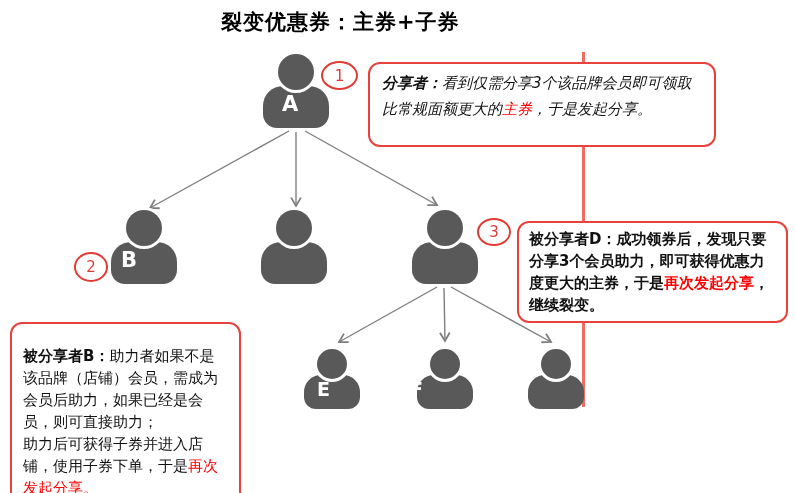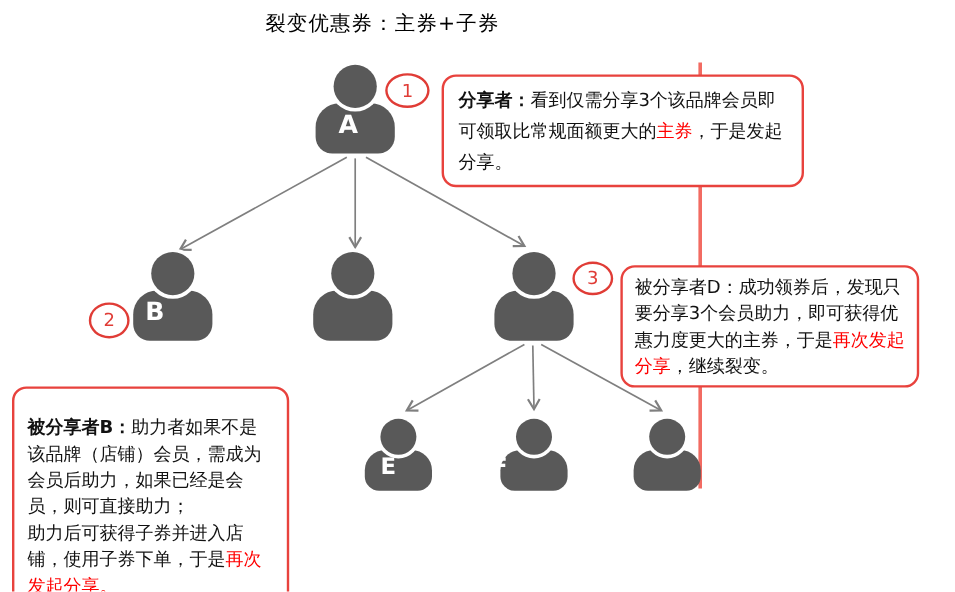--- a/index.html
+++ b/index.html
@@ -11,21 +11,21 @@
   body{
     position:relative;background:#ffffff;overflow:hidden;
     font-family:"DejaVu Sans","Liberation Sans",sans-serif;color:#111;
   }
   #overlay{position:absolute;left:0;top:0;z-index:0;}
   .arrow{stroke:var(--arrow-gray);stroke-width:1.4;fill:none;}
   .redline{stroke:var(--line-red);stroke-width:3;}
 
   .page-title{
     position:absolute;left:221px;top:8px;z-index:1;
-    font-size:17px;font-weight:normal;color:#000;letter-spacing:1px;
+    font-size:21px;font-weight:bold;color:#000;letter-spacing:1px;
   }
 
   
   .person{position:absolute;z-index:1;display:flex;flex-direction:column;align-items:center;}
   .person .head{
     border-radius:50%;background:var(--icon-gray);
     box-shadow:0 0 0 3px #fff;margin-bottom:-4px;position:relative;z-index:2;
   }
   .person .torso{background:var(--icon-gray);position:relative;z-index:1;}
   .person .plabel{position:absolute;color:#fff;font-weight:bold;white-space:pre;}
@@ -54,22 +54,22 @@
   #step-3{left:477px;top:218px;width:34px;height:28px;}
 
   
   .note{
     position:absolute;z-index:1;background:#fff;
     border:2px solid var(--border-red);border-radius:12px;
     font-size:15px;color:#111;
   }
   .note .bold{font-weight:bold;}
   .note .red{color:var(--text-red);}
-  #note-sharer {left:368px;top:62px;width:302px;min-height:85px;padding:6px 12px;line-height:26px;}
-  #note-shared-d{left:517px;top:221px;width:249px;min-height:93px;padding:5px 10px;line-height:22px;}
+  #note-sharer {left:368px;top:62px;width:348px;min-height:85px;padding:6px 12px;line-height:26px;font-style:italic;}
+  #note-shared-d{left:517px;top:221px;width:271px;min-height:93px;padding:5px 10px;line-height:22px;font-weight:bold;}
   #note-shared-b{left:10px;top:322px;width:231px;min-height:161px;padding:21px 11px;line-height:22px;}
 </style>
 </head>
 <body>
 
 <svg id="overlay" width="796" height="493">
   <defs>
     <marker id="ah" markerWidth="10" markerHeight="10" refX="7" refY="4.5" orient="auto">
       <path d="M1,1 L7,4.5 L1,8" fill="none" stroke="#7f7f7f" stroke-width="1.3"></path>
     </marker>

